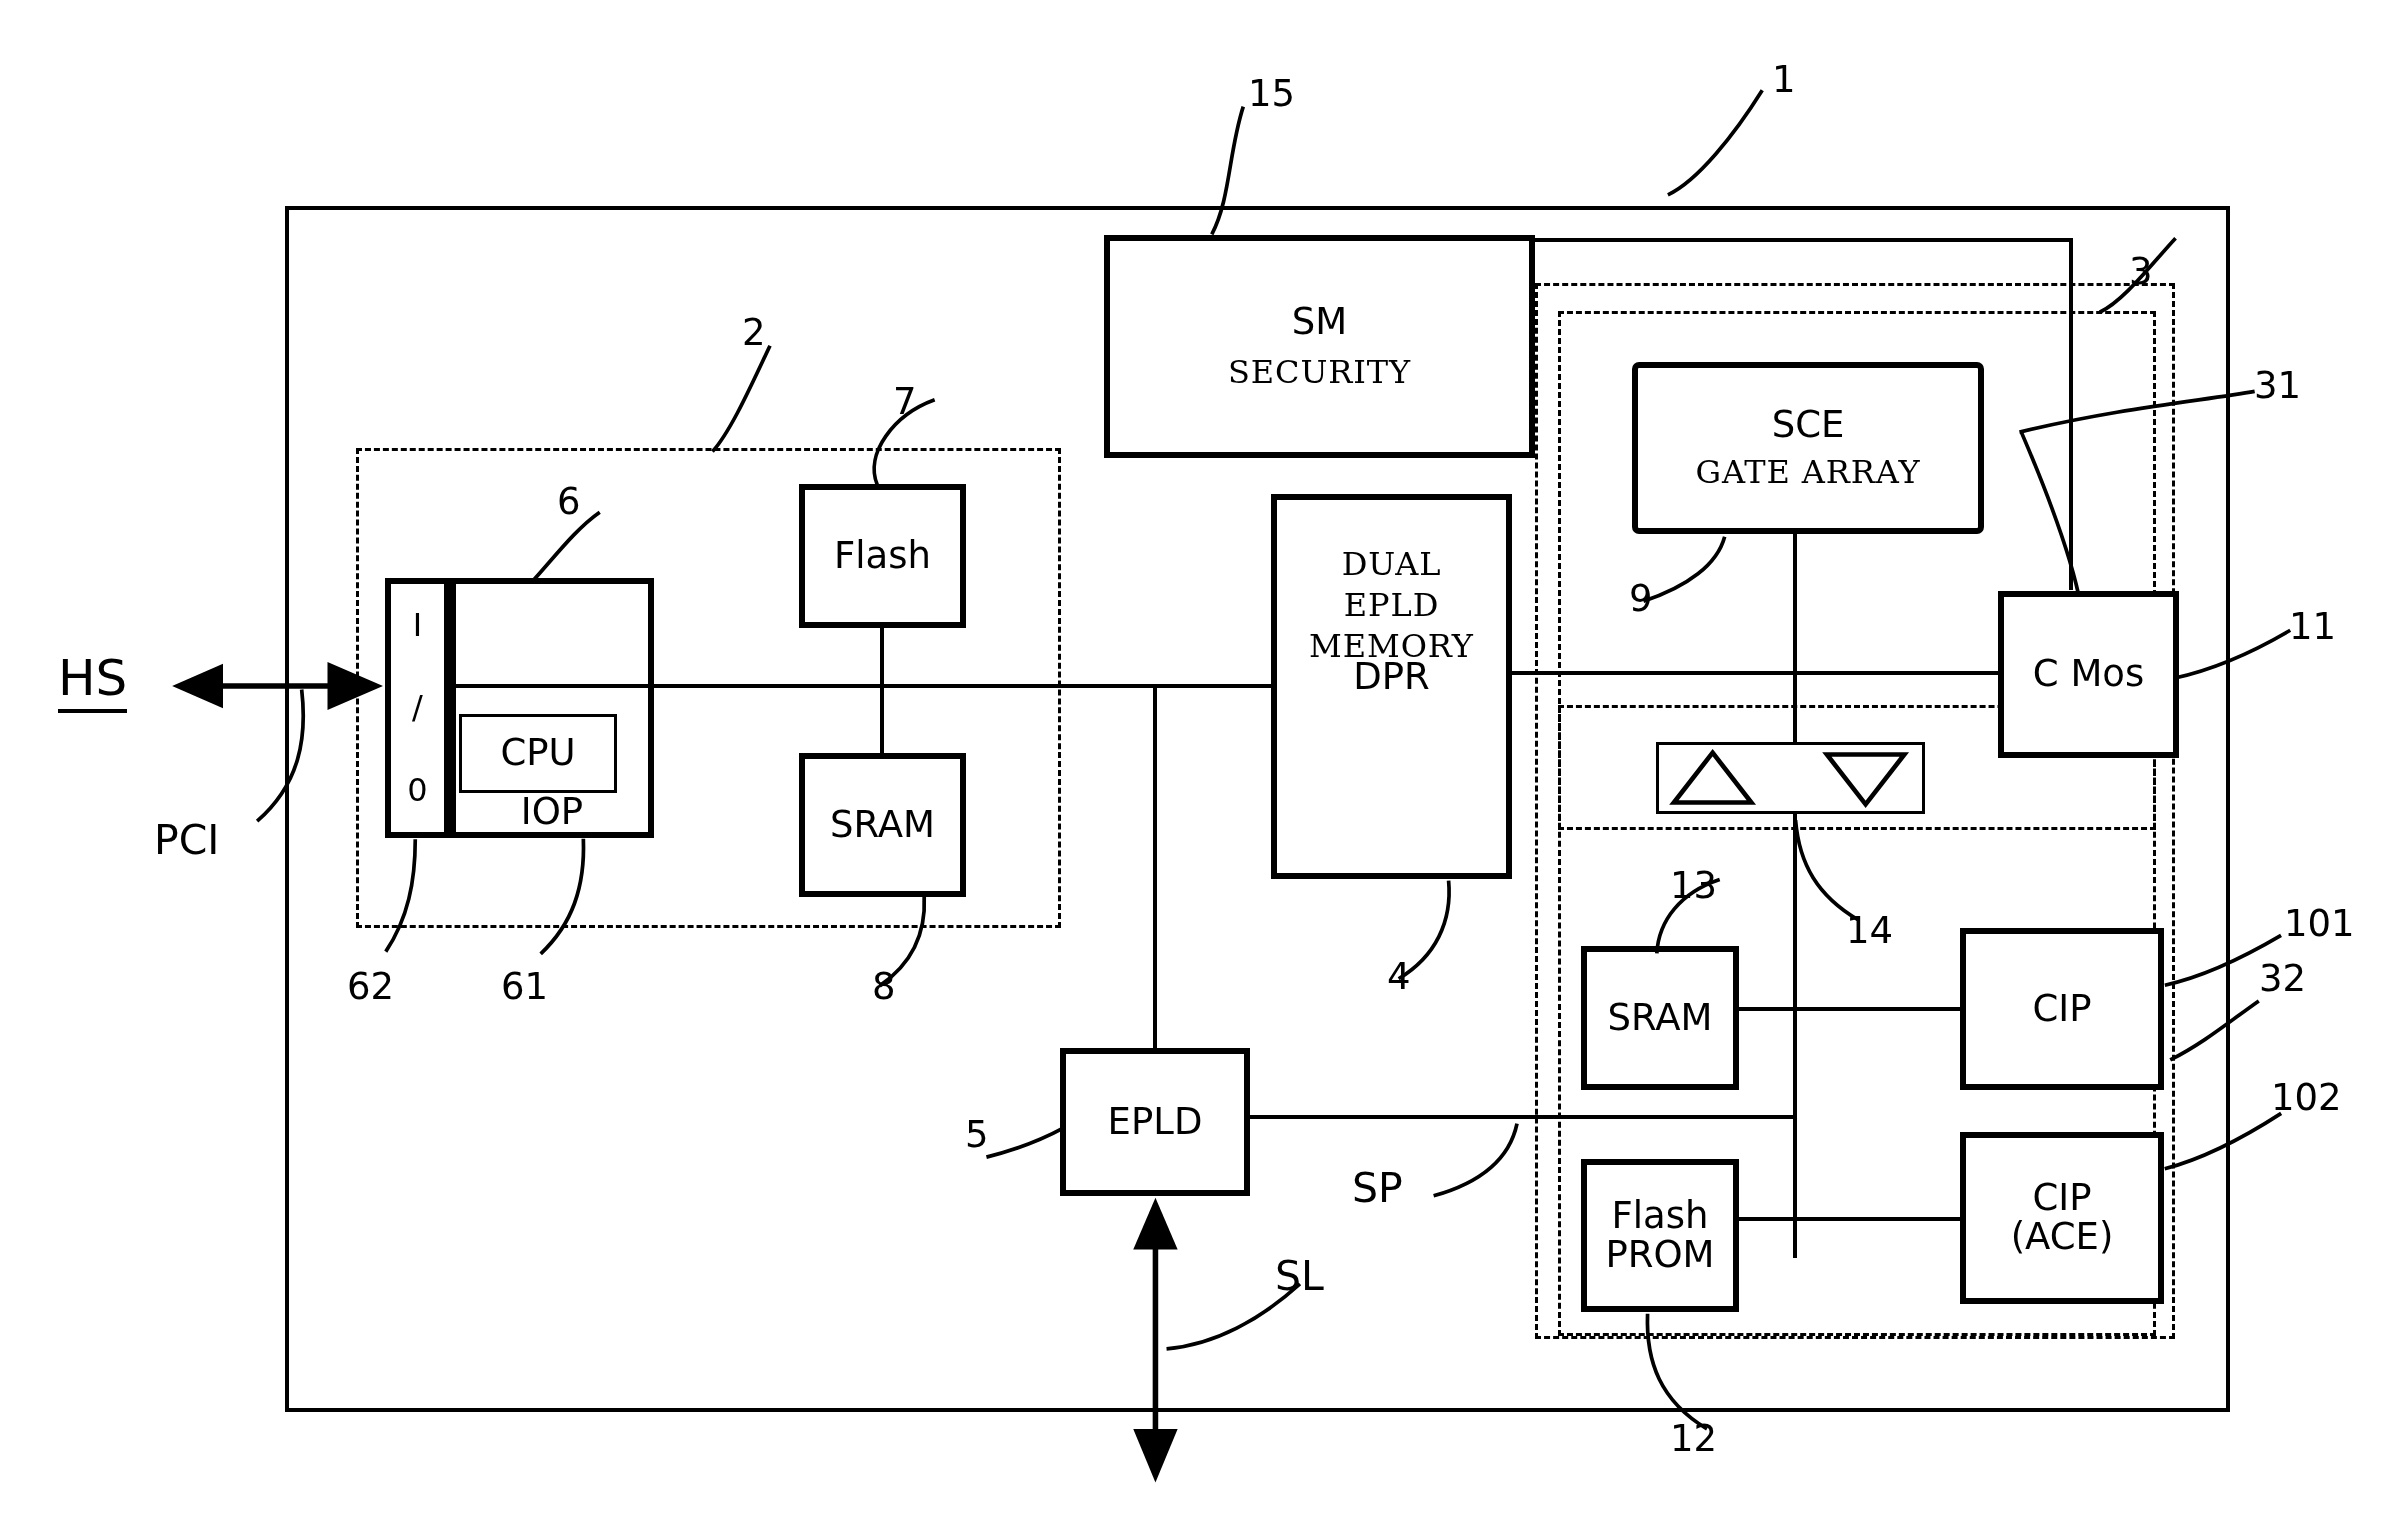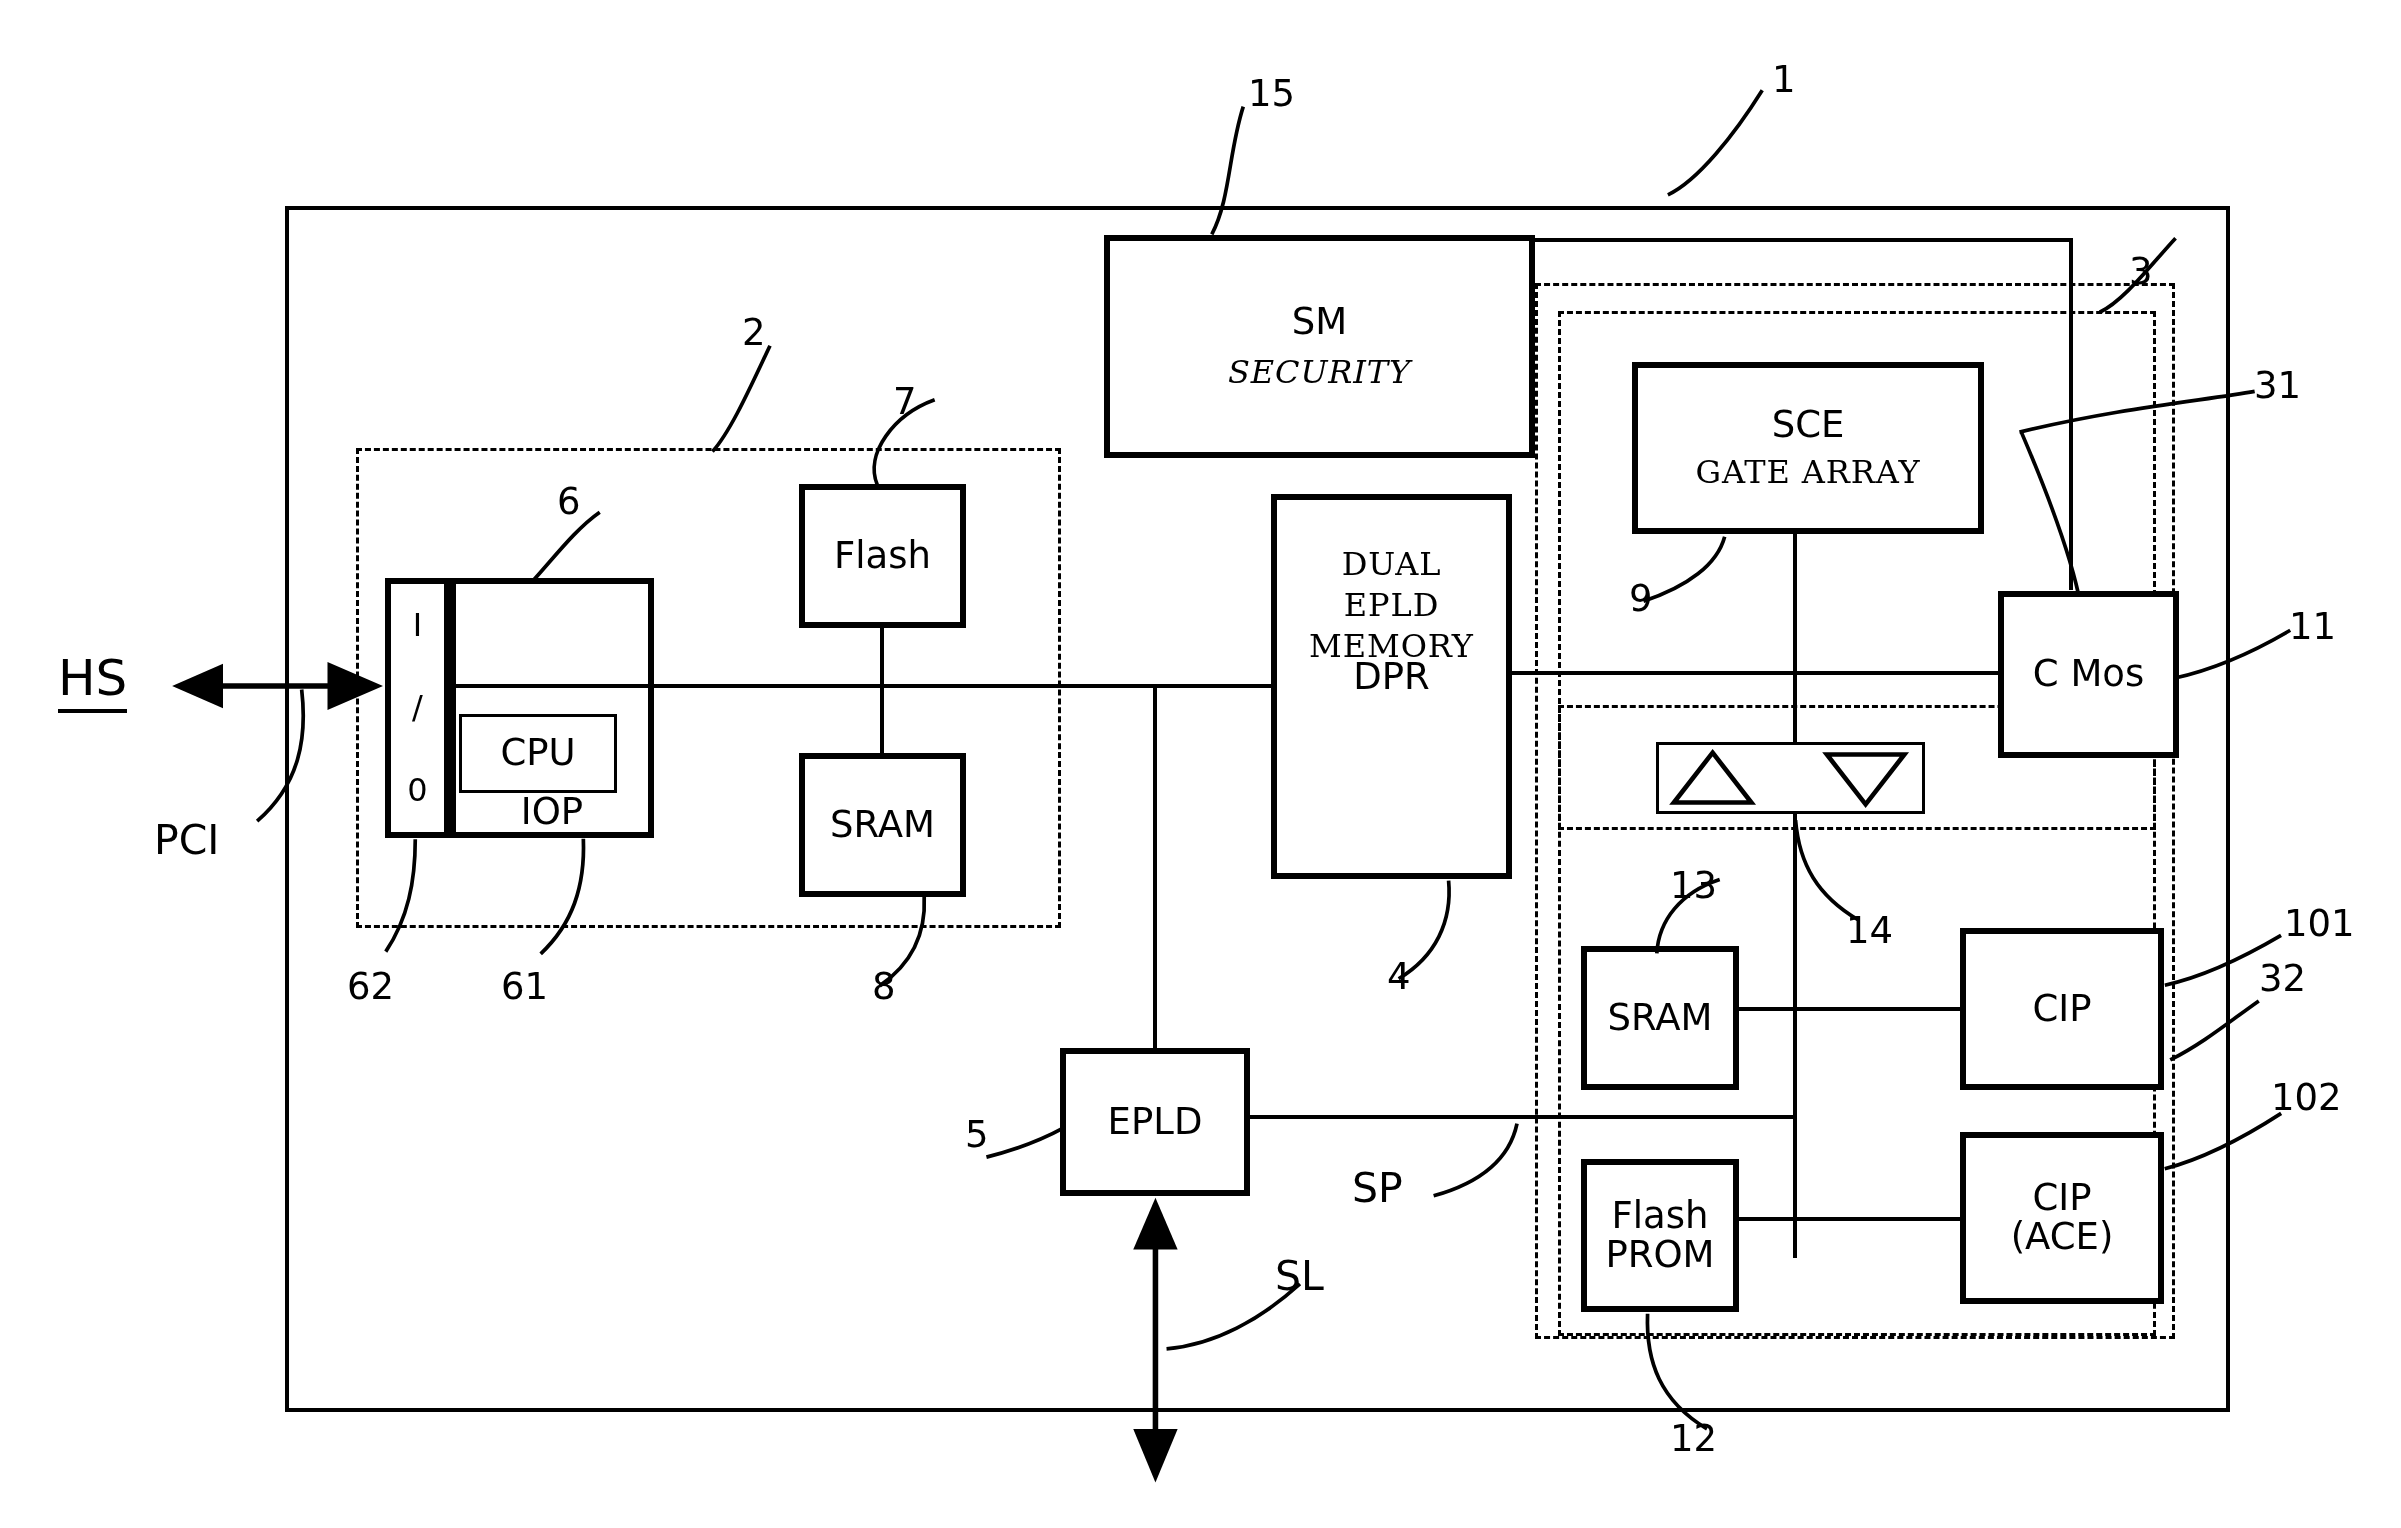--- a/index.html
+++ b/index.html
@@ -135,21 +135,21 @@
   </div>
   <svg class="leader" style="left:863px;top:895px;width:102px;height:102px;" viewBox="0 0 110 110" width="102" height="102">
     <path d="M66,2 C68,44 50,76 18,98"></path>
   </svg>
   <div class="lbl num" style="left:872px;top:965px;">8</div>
 
   <div class="line vline" style="left:880px;top:628px;height:125px;"></div>
 
   <div class="box thick" style="left:1104px;top:235px;width:431px;height:223px;">
     <span class="bxtitle">SM</span>
-    <span class="bxsub serif" style="margin-top:14px;font-style:italic;">SECURITY</span>
+    <span class="bxsub serif" style="margin-top:14px;">SECURITY</span>
   </div>
   <svg class="leader" style="left:1197px;top:88px;width:148px;height:153px;" viewBox="0 0 160 165" width="148" height="153">
     <path d="M16,158 C36,120 34,70 50,20"></path>
   </svg>
   <div class="lbl num" style="left:1248px;top:72px;">15</div>
 
   <div class="line hline" style="left:1535px;top:238px;width:538px;"></div>
   <div class="line vline" style="left:2069px;top:238px;height:352px;"></div>
 
   <div class="box thick" style="left:1271px;top:494px;width:241px;height:385px;justify-content:flex-start;padding-top:48px;">
@@ -159,21 +159,21 @@
     <span class="bxtitle" style="margin-top:-5.6px;">DPR</span>
   </div>
   <svg class="leader" style="left:1382px;top:877px;width:111px;height:111px;" viewBox="0 0 120 120" width="111" height="111">
     <path d="M72,4 C76,48 58,86 18,110"></path>
   </svg>
   <div class="lbl num" style="left:1387px;top:955px;">4</div>
 
   <div class="line hline" style="left:450px;top:684px;width:821px;"></div>
   <div class="line hline" style="left:1512px;top:671px;width:496px;"></div>
 
-  <div class="box thick" style="left:1632px;top:362px;width:352px;height:172px;">
+  <div class="box thick" style="left:1632px;top:362px;width:352px;height:172px;border-radius:7px;">
     <span class="bxtitle">SCE</span>
     <span class="bxsub serif" style="margin-top:11px;">GATE ARRAY</span>
   </div>
   <svg class="leader" style="left:1632px;top:533px;width:130px;height:83px;" viewBox="0 0 140 90" width="130" height="83">
     <path d="M100,4 C92,34 60,58 12,74"></path>
   </svg>
   <div class="lbl num" style="left:1629px;top:577px;">9</div>
 
   <div class="line vline" style="left:1793px;top:533px;height:213px;"></div>
   <div class="line vline" style="left:1793px;top:813px;height:445px;"></div>

